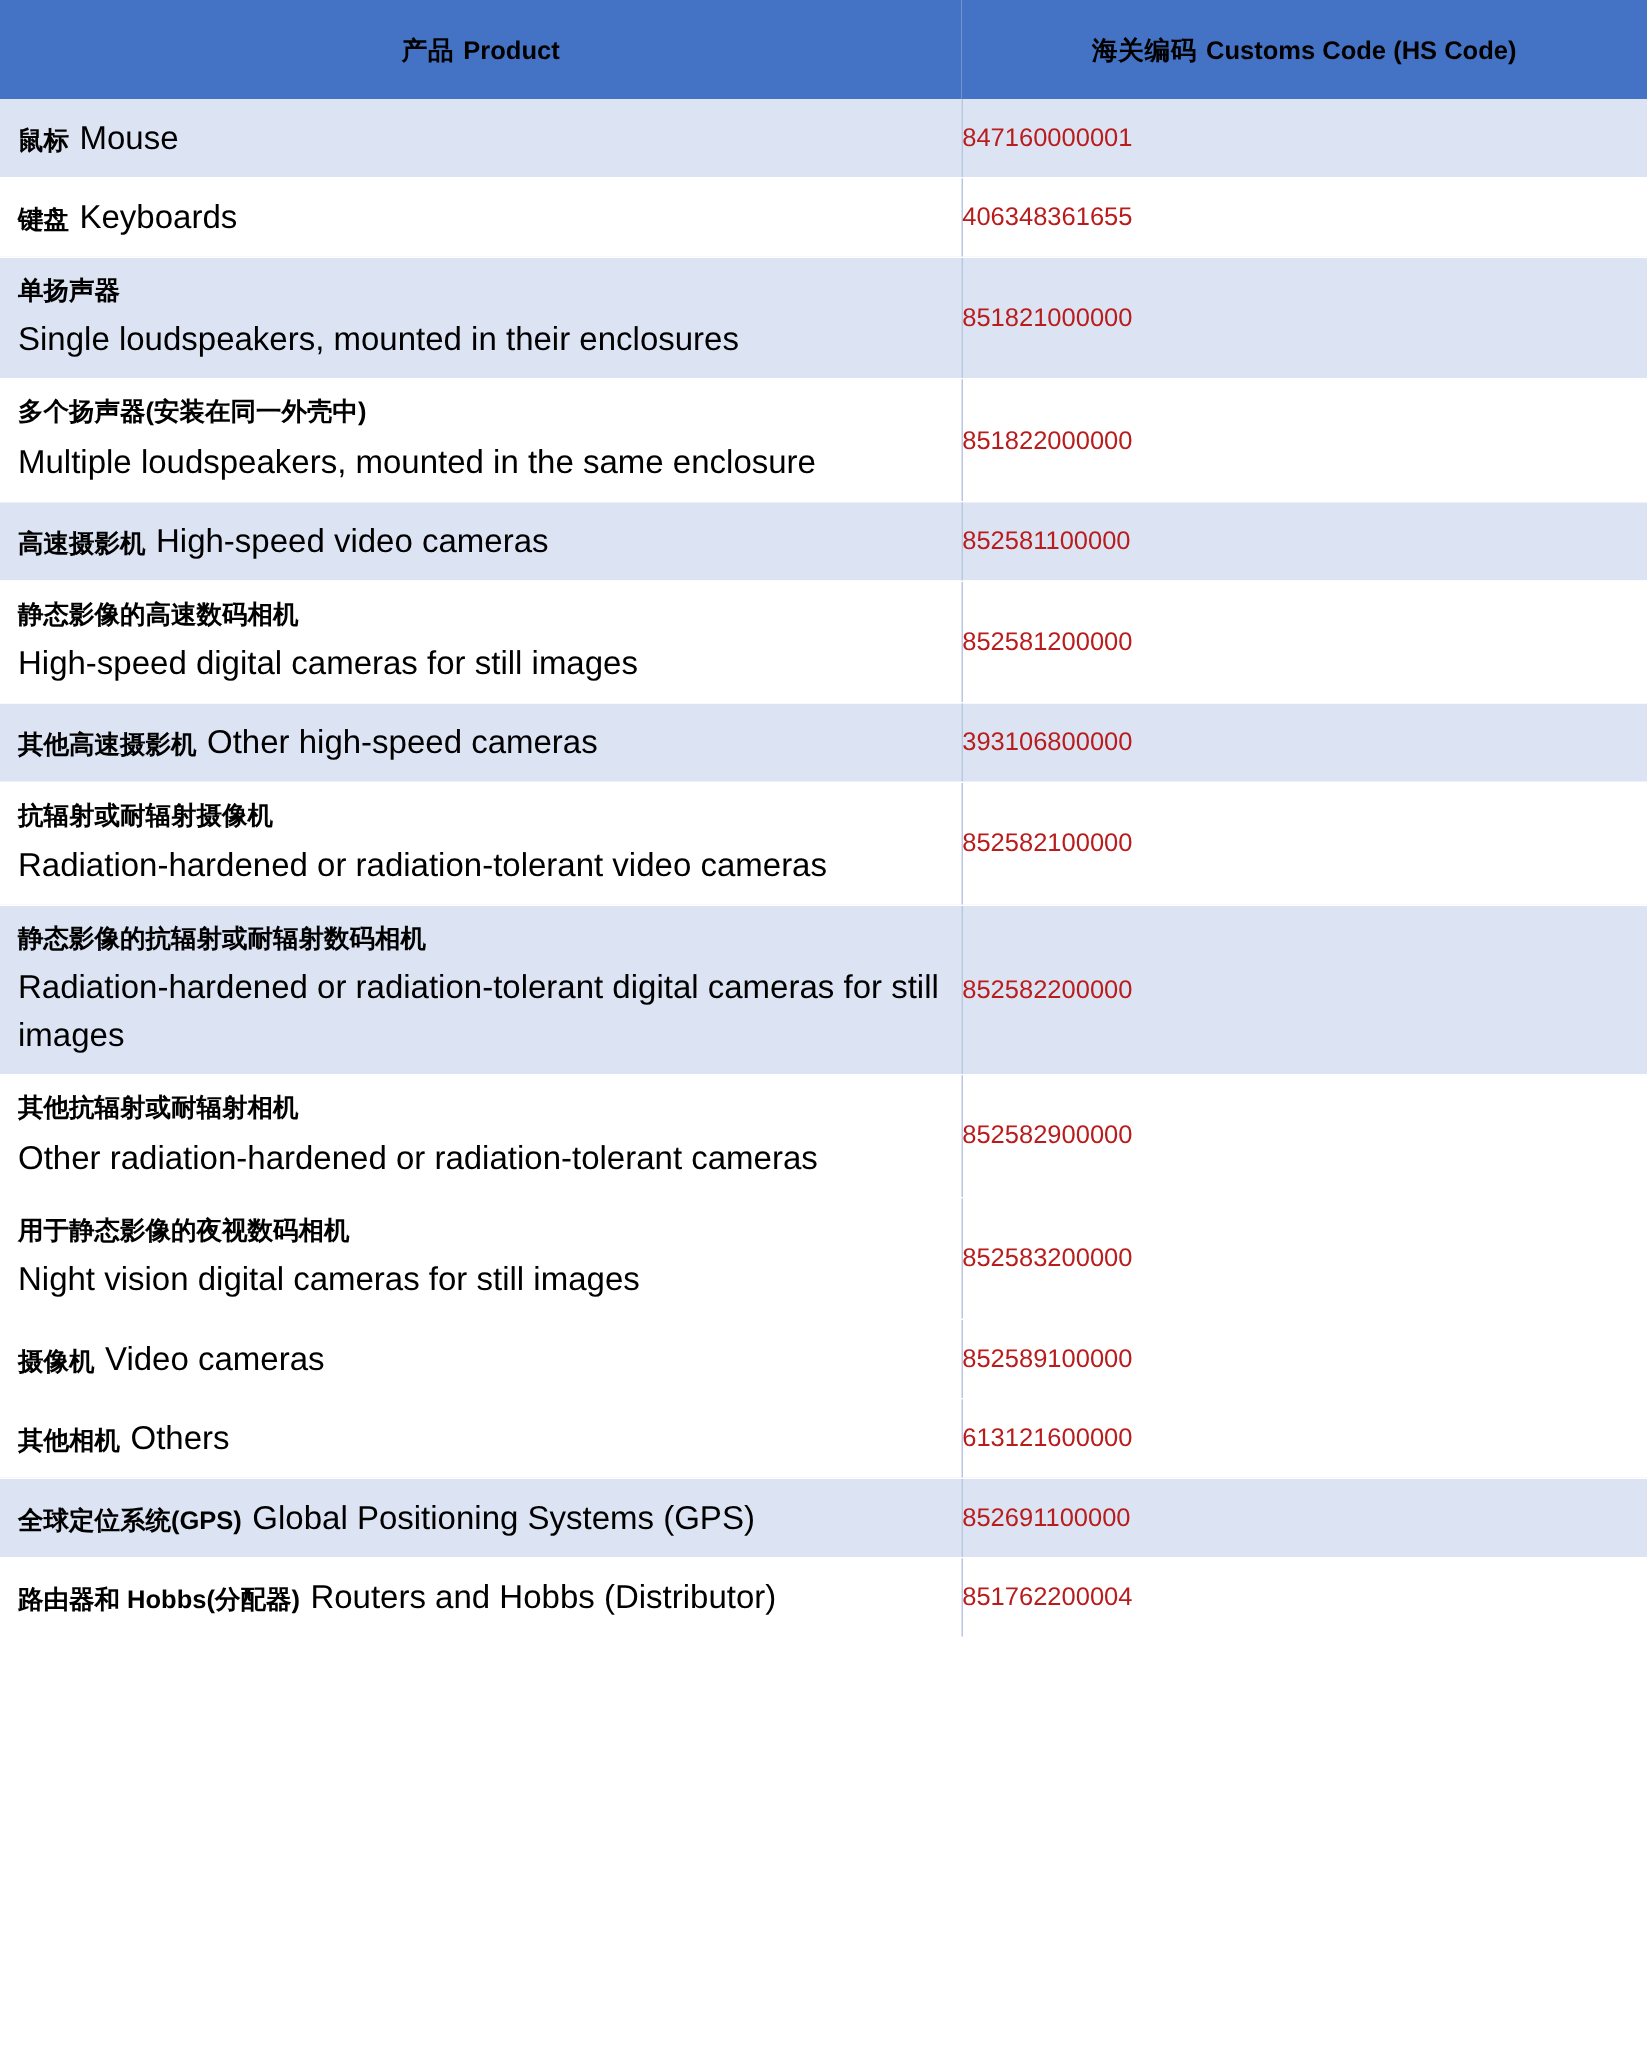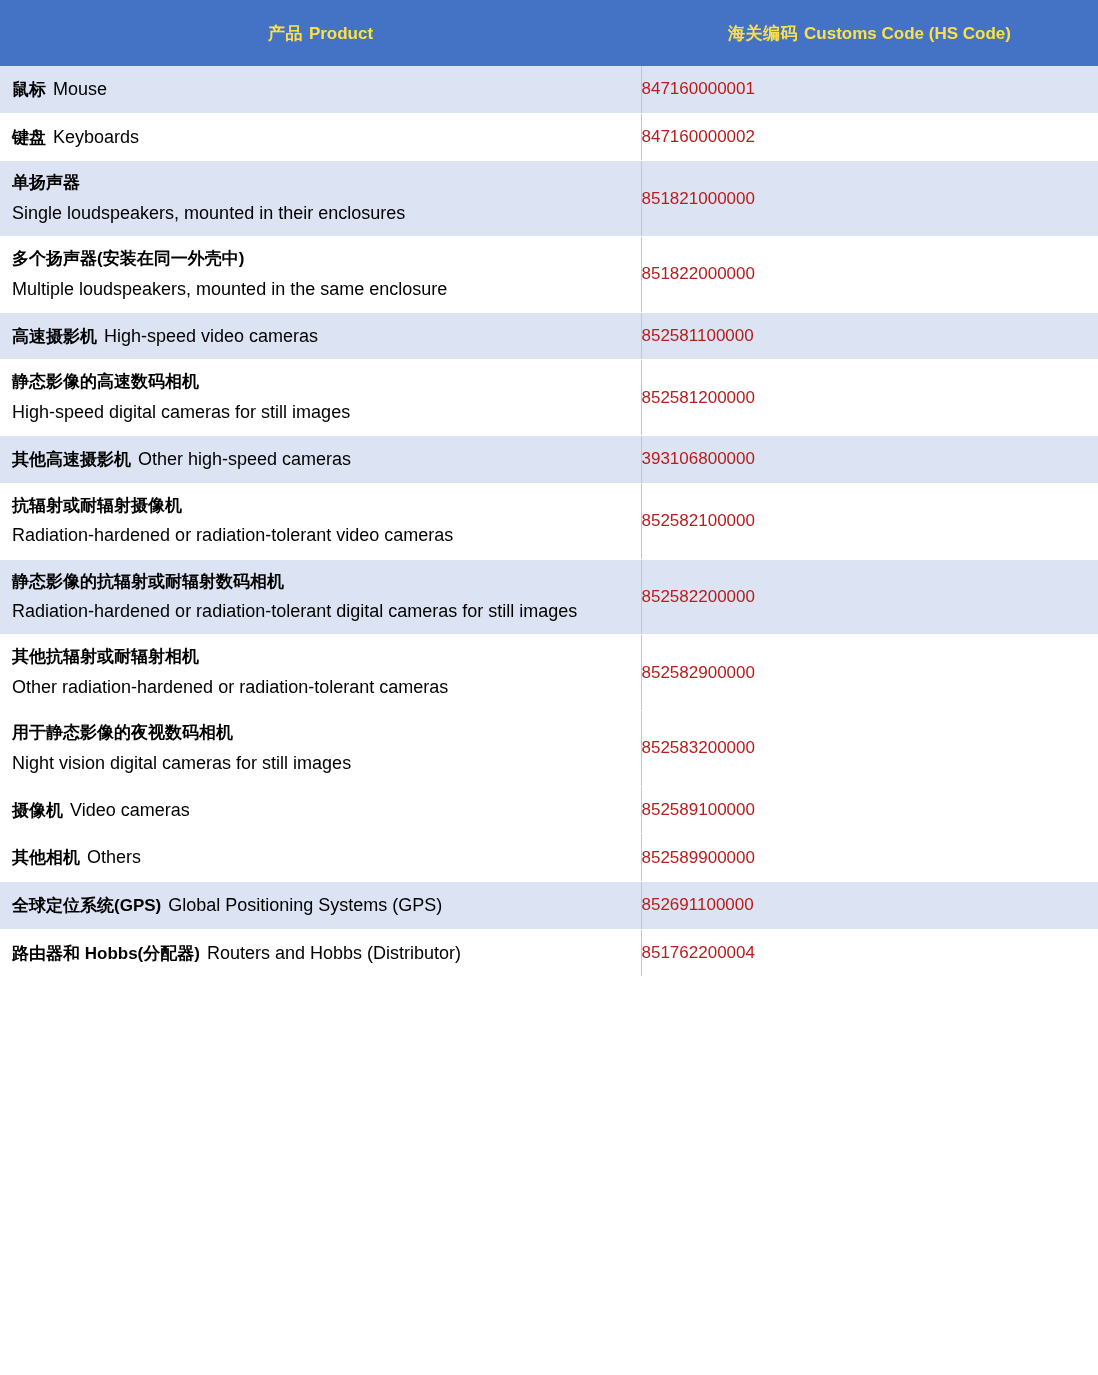--- a/index.html
+++ b/index.html
@@ -17,21 +17,21 @@
   table.hs-table {
     width: 1098px;
     border-collapse: collapse;
     table-layout: fixed;
   }
   table.hs-table col.c-product { width: 641px; }
   table.hs-table col.c-code { width: 457px; }
 
   thead th {
     background: #4472c4;
-    color: #fde047;
+    color: #000000;
     font-size: 17px;
     font-weight: bold;
     height: 66px;
     text-align: center;
     vertical-align: middle;
     padding: 0 8px;
     border: none;
   }
   thead th .cn {
     font-weight: bold;
@@ -63,21 +63,21 @@
     font-size: 17px;
     color: #b91c1c;
   }
   .p-cn {
     font-size: 17px;
     font-weight: bold;
     color: #000000;
     line-height: 1.45;
   }
   .p-en {
-    font-size: 18px;
+    font-size: 22px;
     font-weight: normal;
     color: #000000;
     line-height: 1.45;
   }
   .inline .p-en { margin-left: 7px; }
   .stacked .p-en { display: block; margin-top: 4px; }
   .stacked .p-cn { display: block; }
 </style>
 </head>
 <body>
@@ -97,21 +97,21 @@
       </th>
     </tr>
   </thead>
   <tbody id="table-body">
       <tr class="row-odd">
         <td class="product inline"><span class="p-cn">鼠标</span><span class="p-en">Mouse</span></td>
         <td class="code">847160000001</td>
       </tr>
       <tr class="row-even">
         <td class="product inline"><span class="p-cn">键盘</span><span class="p-en">Keyboards</span></td>
-        <td class="code">847160000002</td>
+        <td class="code">406348361655</td>
       </tr>
       <tr class="row-odd">
         <td class="product stacked">
           <span class="p-cn">单扬声器</span>
           <span class="p-en">Single loudspeakers, mounted in their enclosures</span>
         </td>
         <td class="code">851821000000</td>
       </tr>
       <tr class="row-even">
         <td class="product stacked">
@@ -162,21 +162,21 @@
           <span class="p-en">Night vision digital cameras for still images</span>
         </td>
         <td class="code">852583200000</td>
       </tr>
       <tr class="row-even">
         <td class="product inline"><span class="p-cn">摄像机</span><span class="p-en">Video cameras</span></td>
         <td class="code">852589100000</td>
       </tr>
       <tr class="row-even">
         <td class="product inline"><span class="p-cn">其他相机</span><span class="p-en">Others</span></td>
-        <td class="code">852589900000</td>
+        <td class="code">613121600000</td>
       </tr>
       <tr class="row-odd">
         <td class="product inline"><span class="p-cn">全球定位系统(GPS)</span><span class="p-en">Global Positioning Systems (GPS)</span></td>
         <td class="code">852691100000</td>
       </tr>
       <tr class="row-even">
         <td class="product inline"><span class="p-cn">路由器和 Hobbs(分配器)</span><span class="p-en">Routers and Hobbs (Distributor)</span></td>
         <td class="code">851762200004</td>
       </tr>
     </tbody>

